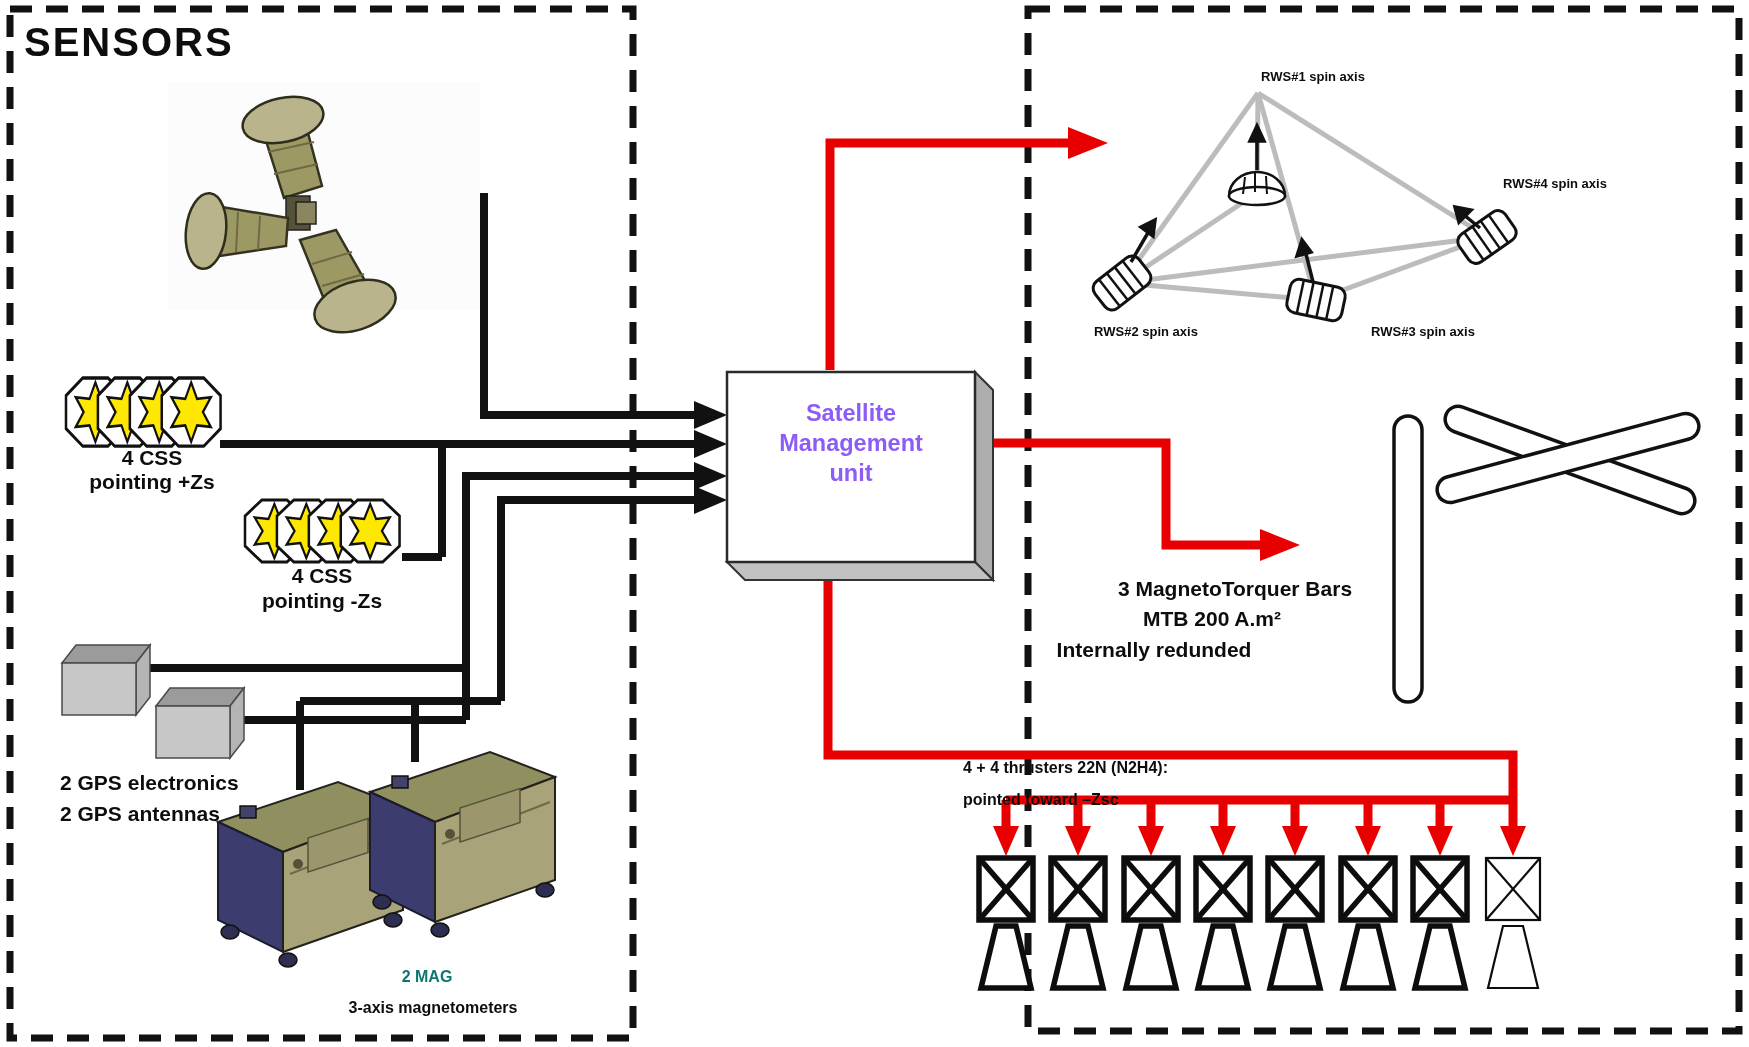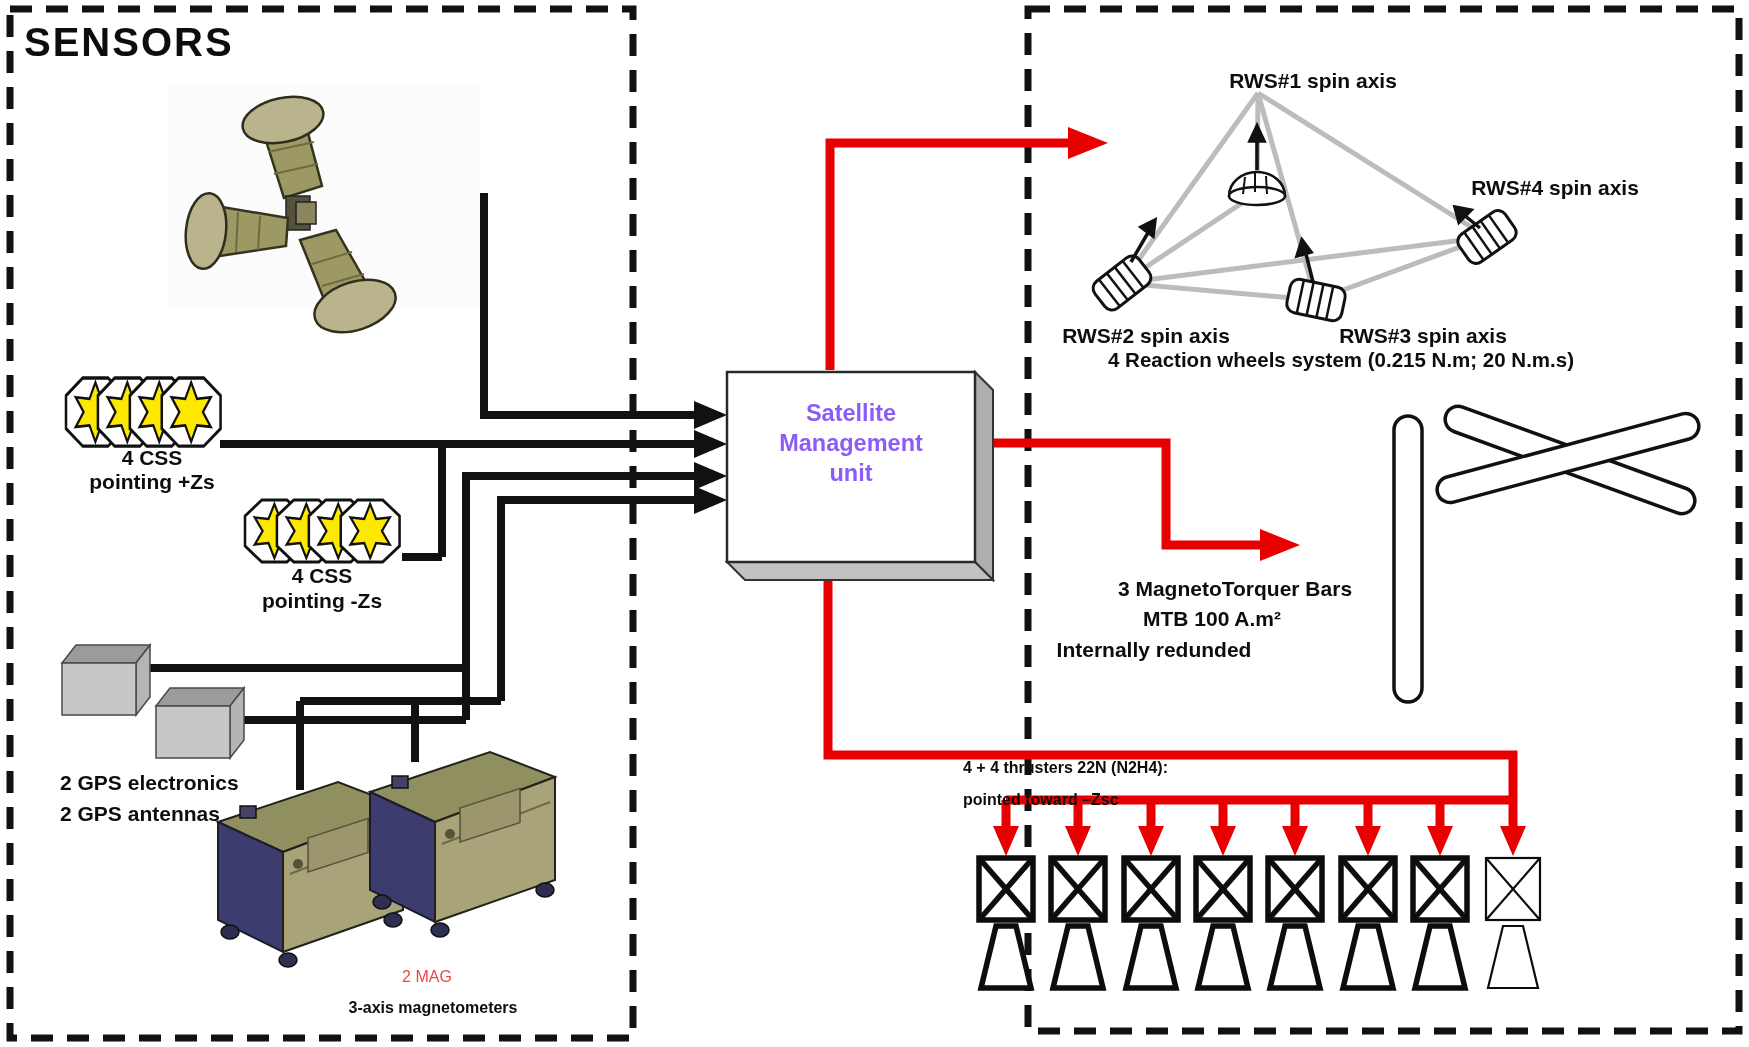--- a/index.html
+++ b/index.html
@@ -5,22 +5,22 @@
   html,body{margin:0;padding:0;background:#fff;}
   #canvas{position:relative;width:1749px;height:1047px;background:#fff;outline:2px solid #8f8f8f;
           font-family:"Liberation Sans",sans-serif;overflow:hidden;}
   #gfx{position:absolute;left:0;top:0;z-index:1;}
   .lbl{position:absolute;z-index:2;font-weight:bold;color:#0d0d0d;white-space:nowrap;line-height:1;}
   .ctr{transform:translateX(-50%);}
   .title{font-size:40px;letter-spacing:2px;}
   .cap{font-size:21px;}
   .cap2{font-size:16px;}
   .smu{font-size:23.5px;color:#8b5cf6;}
-  .rws{font-size:21px;}
-  .thin{font-weight:normal;color:#ef4444;}
+  .rws{font-size:13px;}
+  .thin{font-weight:bold;color:#0f766e;}
 </style>
 </head>
 <body>
 
 <div id="canvas">
 
 <svg id="gfx" width="1749" height="1047" viewBox="0 0 1749 1047">
   <defs>
     <symbol id="css-cell" overflow="visible">
       <polygon points="20,0 50,0 70,16 70,46 50,62 20,62 0,46 0,16" fill="#ffffff" stroke="#111" stroke-width="3"></polygon>
@@ -216,22 +216,21 @@
 <div class="lbl cap2 ctr" style="left:433px;top:1000px">3-axis magnetometers</div>
 
 <div class="lbl smu ctr" style="left:851px;top:402px">Satellite</div>
 <div class="lbl smu ctr" style="left:851px;top:432px">Management</div>
 <div class="lbl smu ctr" style="left:851px;top:462px">unit</div>
 
 <div class="lbl rws ctr" style="left:1313px;top:70px">RWS#1 spin axis</div>
 <div class="lbl rws ctr" style="left:1146px;top:325px">RWS#2 spin axis</div>
 <div class="lbl rws ctr" style="left:1423px;top:325px">RWS#3 spin axis</div>
 <div class="lbl rws ctr" style="left:1555px;top:177px">RWS#4 spin axis</div>
-<div class="lbl ctr" style="left:1341px;top:350px;font-size:20.5px">4 Reaction wheels system (0.215 N.m; 20 N.m.s)</div>
 
 <div class="lbl cap ctr" style="left:1235px;top:578px">3 MagnetoTorquer Bars</div>
-<div class="lbl cap ctr" style="left:1212px;top:608px">MTB 100 A.m²</div>
+<div class="lbl cap ctr" style="left:1212px;top:608px">MTB 200 A.m²</div>
 <div class="lbl cap ctr" style="left:1154px;top:639px">Internally redunded</div>
 
 <div class="lbl cap2" style="left:963px;top:760px">4 + 4 thrusters 22N (N2H4):</div>
 <div class="lbl cap2" style="left:963px;top:792px">pointed toward –Zsc</div>
 
 </div>
 
 </body></html>

